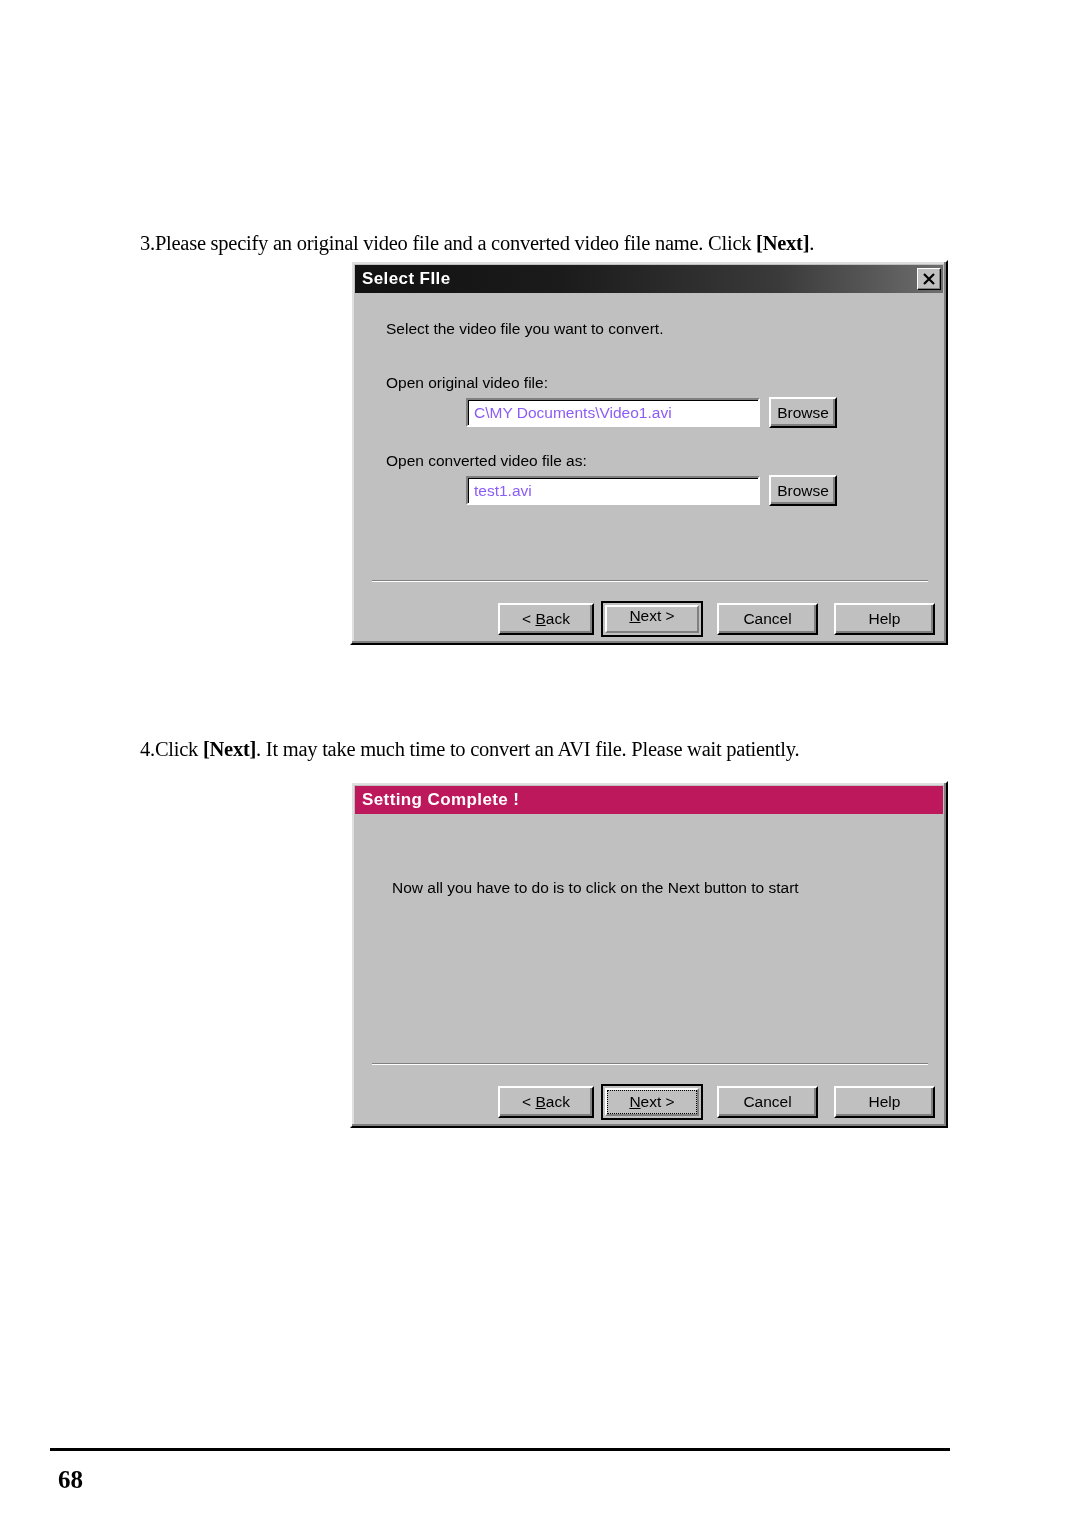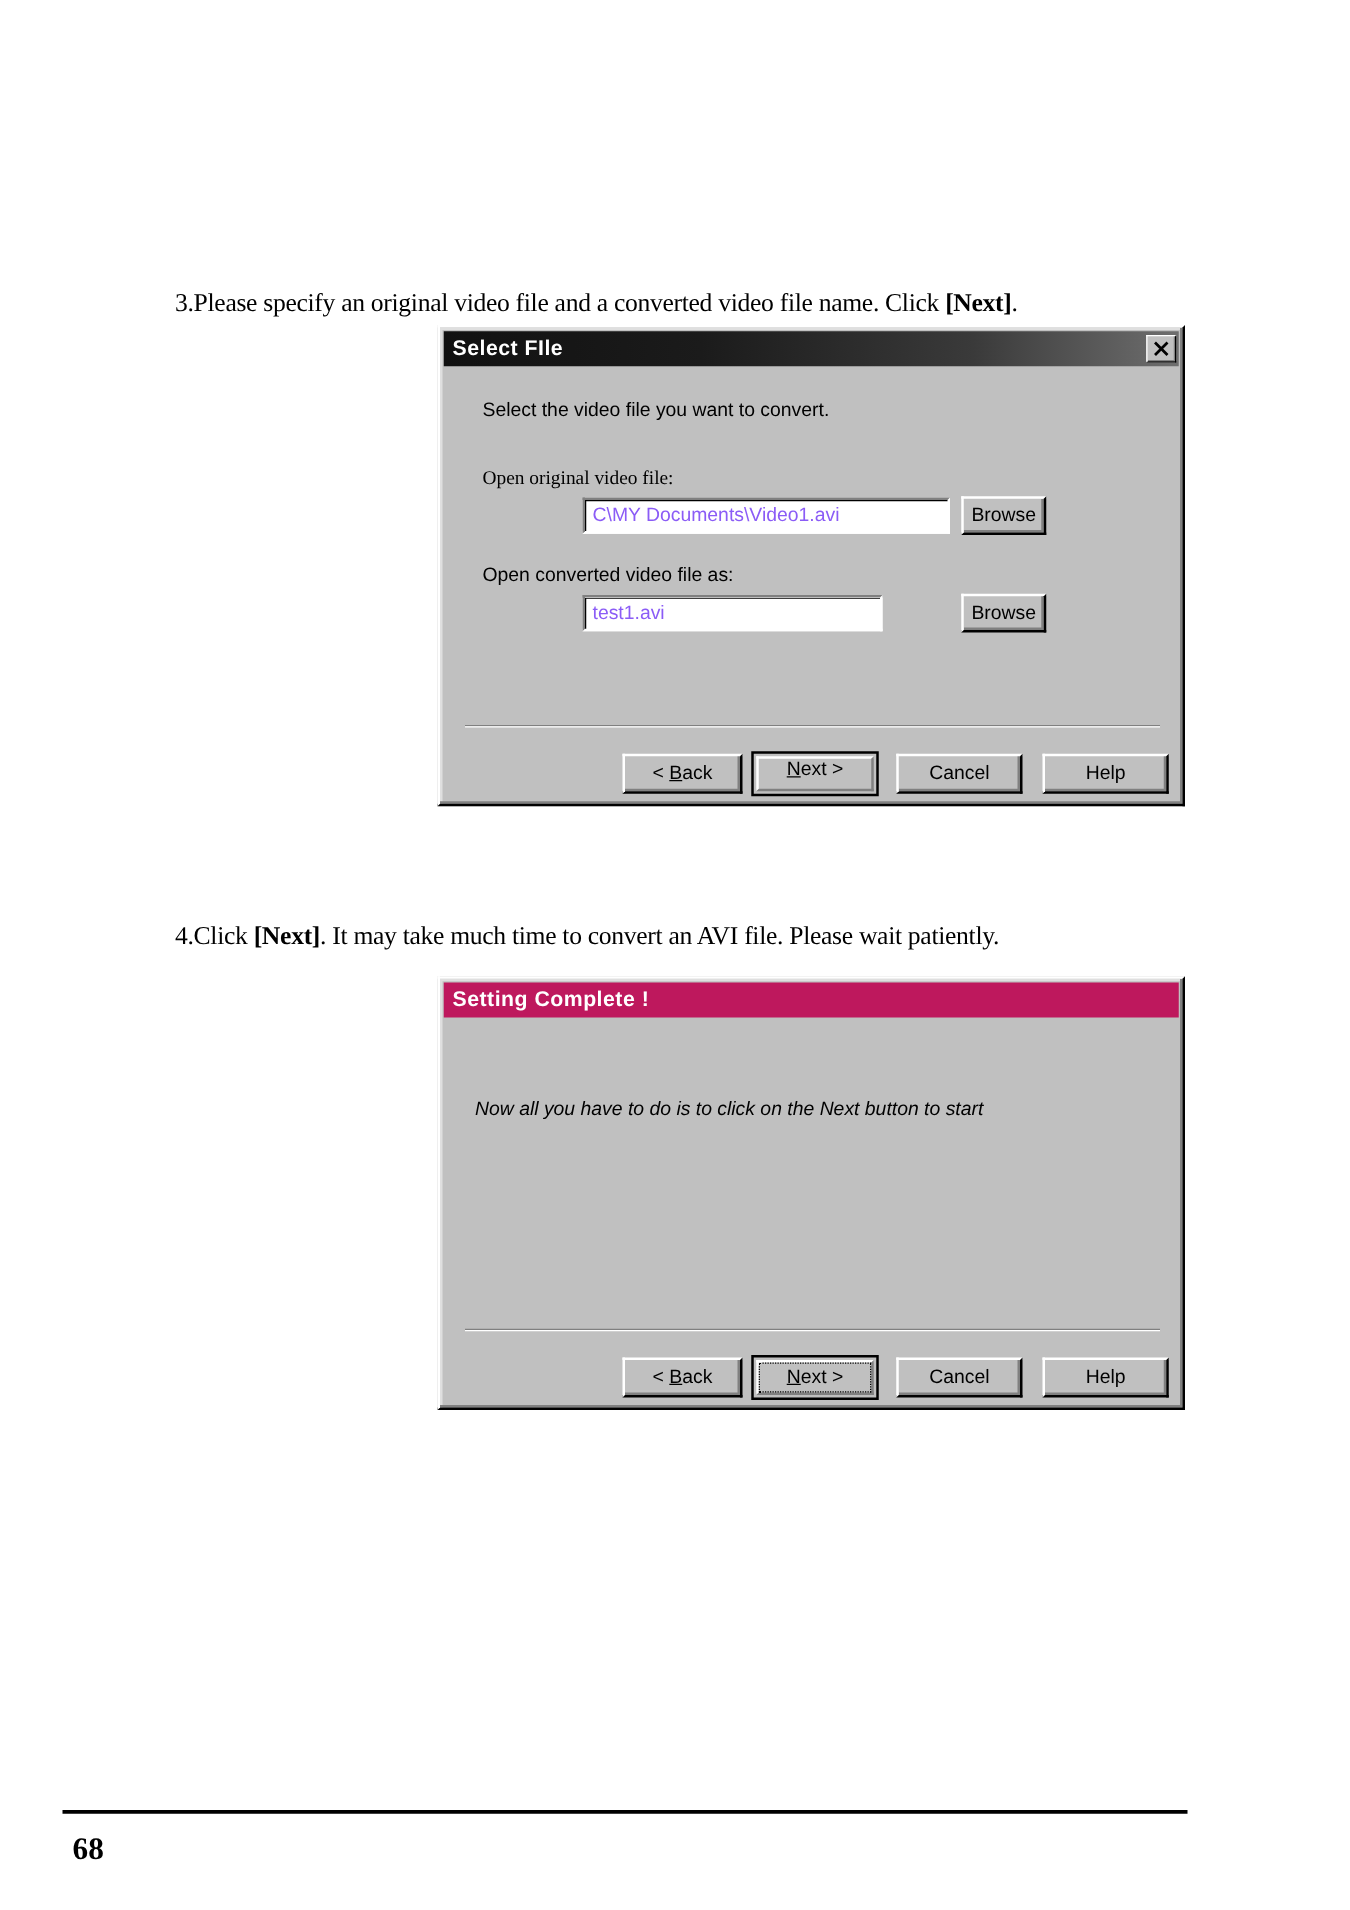--- a/index.html
+++ b/index.html
@@ -217,31 +217,31 @@
     <span class="titlebar-text">Select FIle</span>
     <div class="close-btn">
       <svg width="14" height="14" viewBox="0 0 14 14" aria-hidden="true">
         <path d="M2 2 L12 12 M12 2 L2 12" stroke="#000" stroke-width="2.2" fill="none"></path>
       </svg>
     </div>
   </div>
 
   <div class="dlg-text" style="left:34px; top:58px;">Select the video file you want to convert.</div>
 
-  <div class="dlg-text" style="left:34px; top:112px;font-family:Liberation Serif, serif;">Open original video file:</div>
+  <div class="dlg-text" style="left:34px; top:112px;">Open original video file:</div>
 
   <div class="textfield" style="left:114px; top:136px; width:294px;">C\MY Documents\Video1.avi</div>
 
   <div class="btn" style="left:417px; top:135px; width:68px; height:31px;">
     <span>Browse</span>
   </div>
 
   <div class="dlg-text" style="left:34px; top:190px;">Open converted video file as:</div>
 
-  <div class="textfield" style="left:114px; top:214px; width:240px;">test1.avi</div>
+  <div class="textfield" style="left:114px; top:214px; width:294px;">test1.avi</div>
 
   <div class="btn" style="left:417px; top:213px; width:68px; height:31px;">
     <span>Browse</span>
   </div>
 
   <div class="groove" style="left:20px; top:318px; width:556px;"></div>
 
   <div class="btn" style="left:146px; top:341px; width:96px; height:32px;">
     <span><span>&lt; </span><u>B</u><span>ack</span></span>
   </div>
@@ -262,21 +262,21 @@
 </div>
 
 <div class="instruction" id="instruction-4"><span>4.Click </span><b>[Next]</b><span>. It may take much time to convert an AVI file. Please wait patiently.</span></div>
 
 <div class="dialog" id="dialog-setting-complete">
 
   <div class="titlebar titlebar-flat">
     <span class="titlebar-text">Setting Complete !</span>
   </div>
 
-  <div class="dlg-text" style="left:28px; top:96px;font-style:italic;">Now all you have to do is to click on the Next button to start</div>
+  <div class="dlg-text" style="left:40px; top:96px;">Now all you have to do is to click on the Next button to start</div>
 
   <div class="groove" style="left:20px; top:280px; width:556px;"></div>
 
   <div class="btn" style="left:146px; top:303px; width:96px; height:32px;">
     <span><span>&lt; </span><u>B</u><span>ack</span></span>
   </div>
 
   <div class="btn btn-default has-focus" style="left:249px; top:301px; width:102px; height:36px;">
     <div class="btn-inner">
       <div class="focus-rect">

